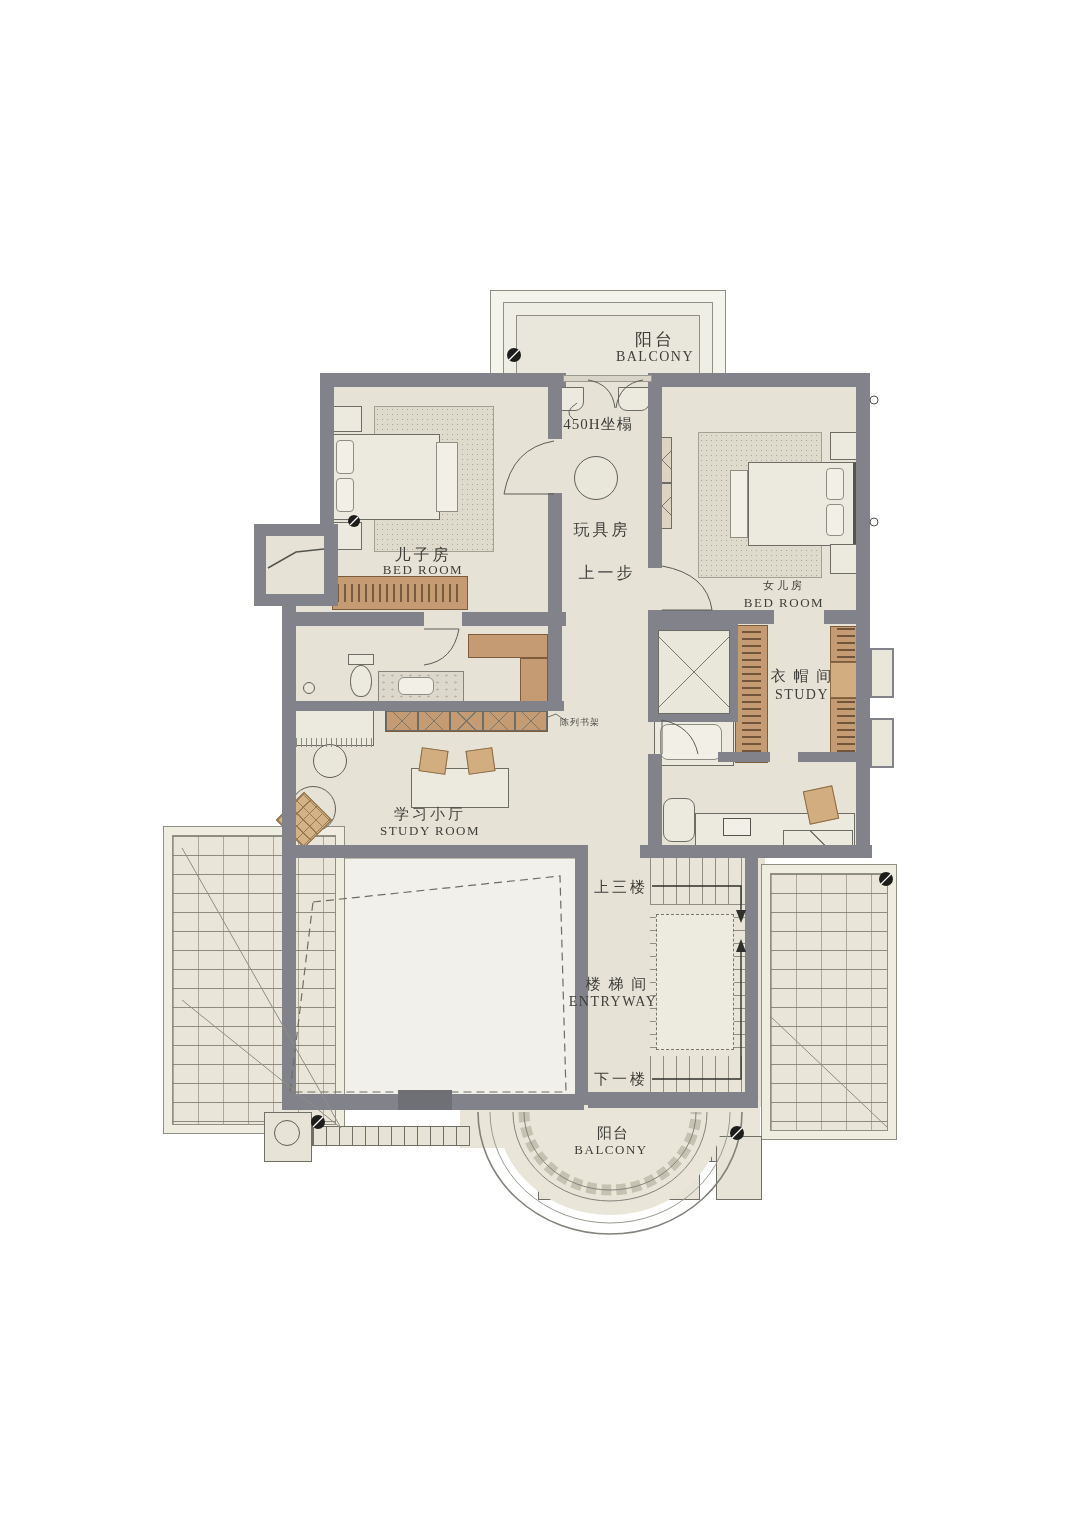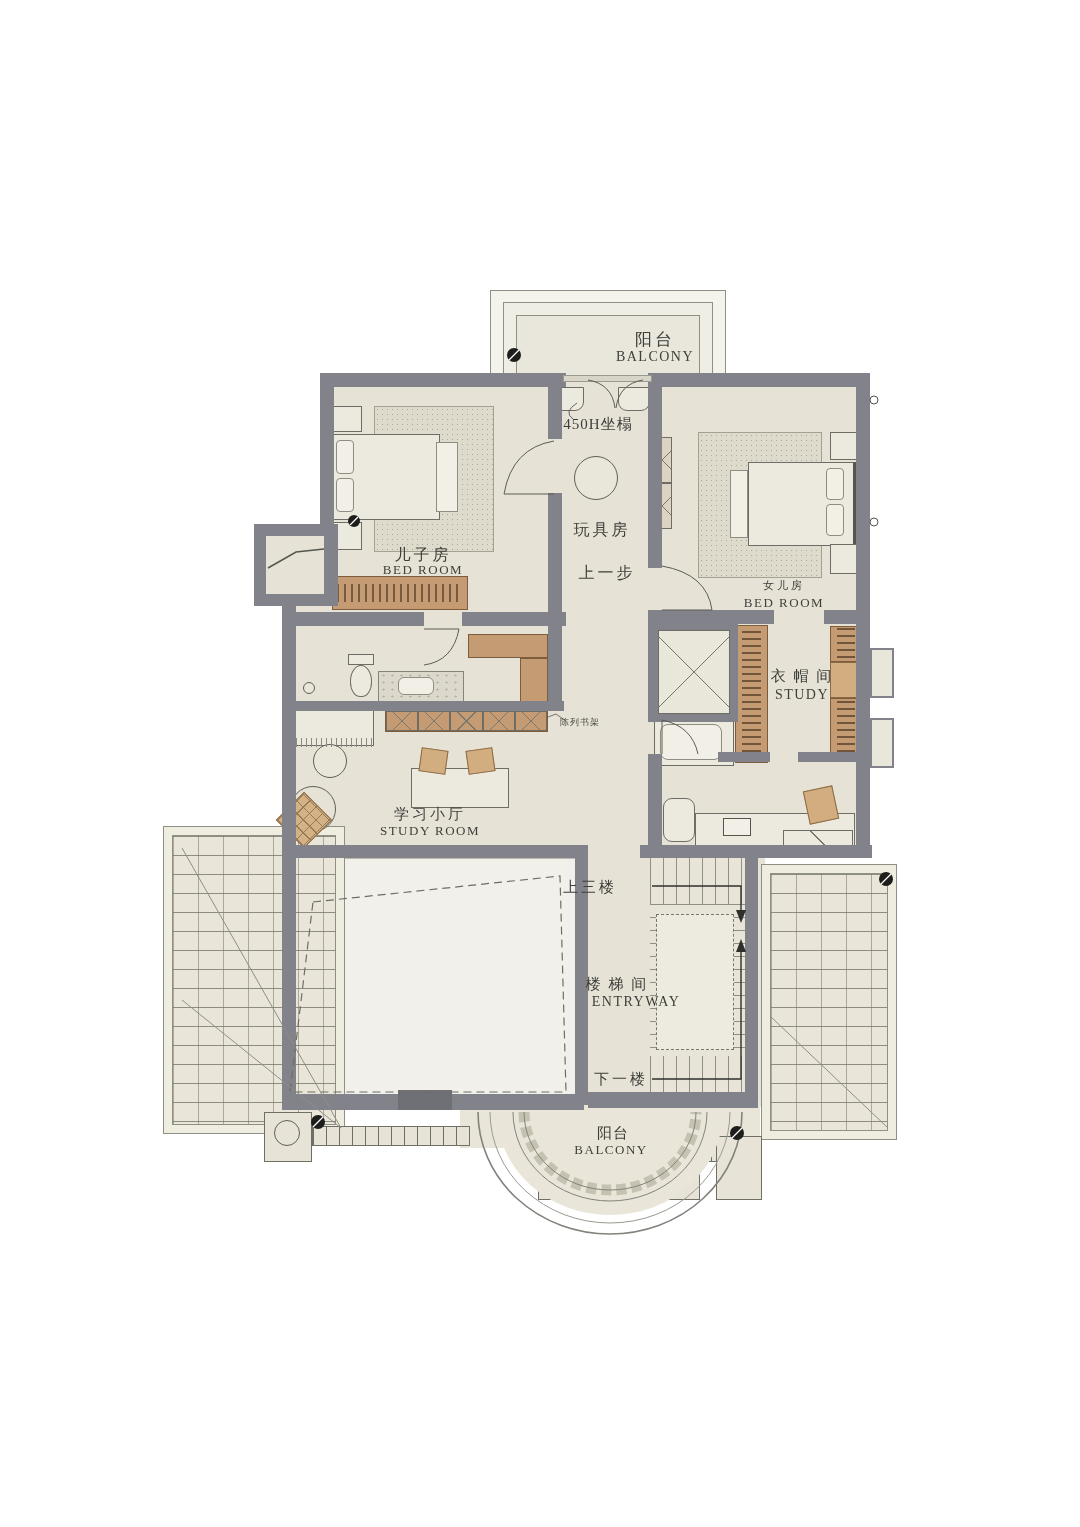--- a/index.html
+++ b/index.html
@@ -262,21 +262,21 @@
   <div class="le" style="left:784px;top:596px;">BED  ROOM</div>
 
   <div class="lz" style="left:802px;top:669px;font-size:15px;letter-spacing:2px;">衣 帽 间</div>
   <div class="le" style="left:802px;top:688px;font-size:14px;">STUDY</div>
 
   <div class="lz" style="left:430px;top:807px;font-size:15px;">学习小厅</div>
   <div class="le" style="left:430px;top:824px;">STUDY  ROOM</div>
 
   <div class="tiny" style="left:560px;top:716px;text-align:right;">陈列书架</div>
 
-  <div class="lz" style="left:590px;top:880px;font-size:15px;text-align:center;">上三楼</div>
+  <div class="lz" style="left:621px;top:880px;font-size:15px;text-align:center;">上三楼</div>
   <div class="lz" style="left:617px;top:977px;font-size:15px;letter-spacing:2px;">楼 梯 间</div>
-  <div class="le" style="left:613px;top:995px;font-size:14px;margin-left:23px;">ENTRYWAY</div>
+  <div class="le" style="left:613px;top:995px;font-size:14px;">ENTRYWAY</div>
   <div class="lz" style="left:621px;top:1072px;font-size:15px;">下一楼</div>
 
   <div class="lz" style="left:613px;top:1126px;font-size:15px;letter-spacing:1px;">阳台</div>
   <div class="le" style="left:611px;top:1143px;">BALCONY</div>
 
 </div>
 
 </body></html>

